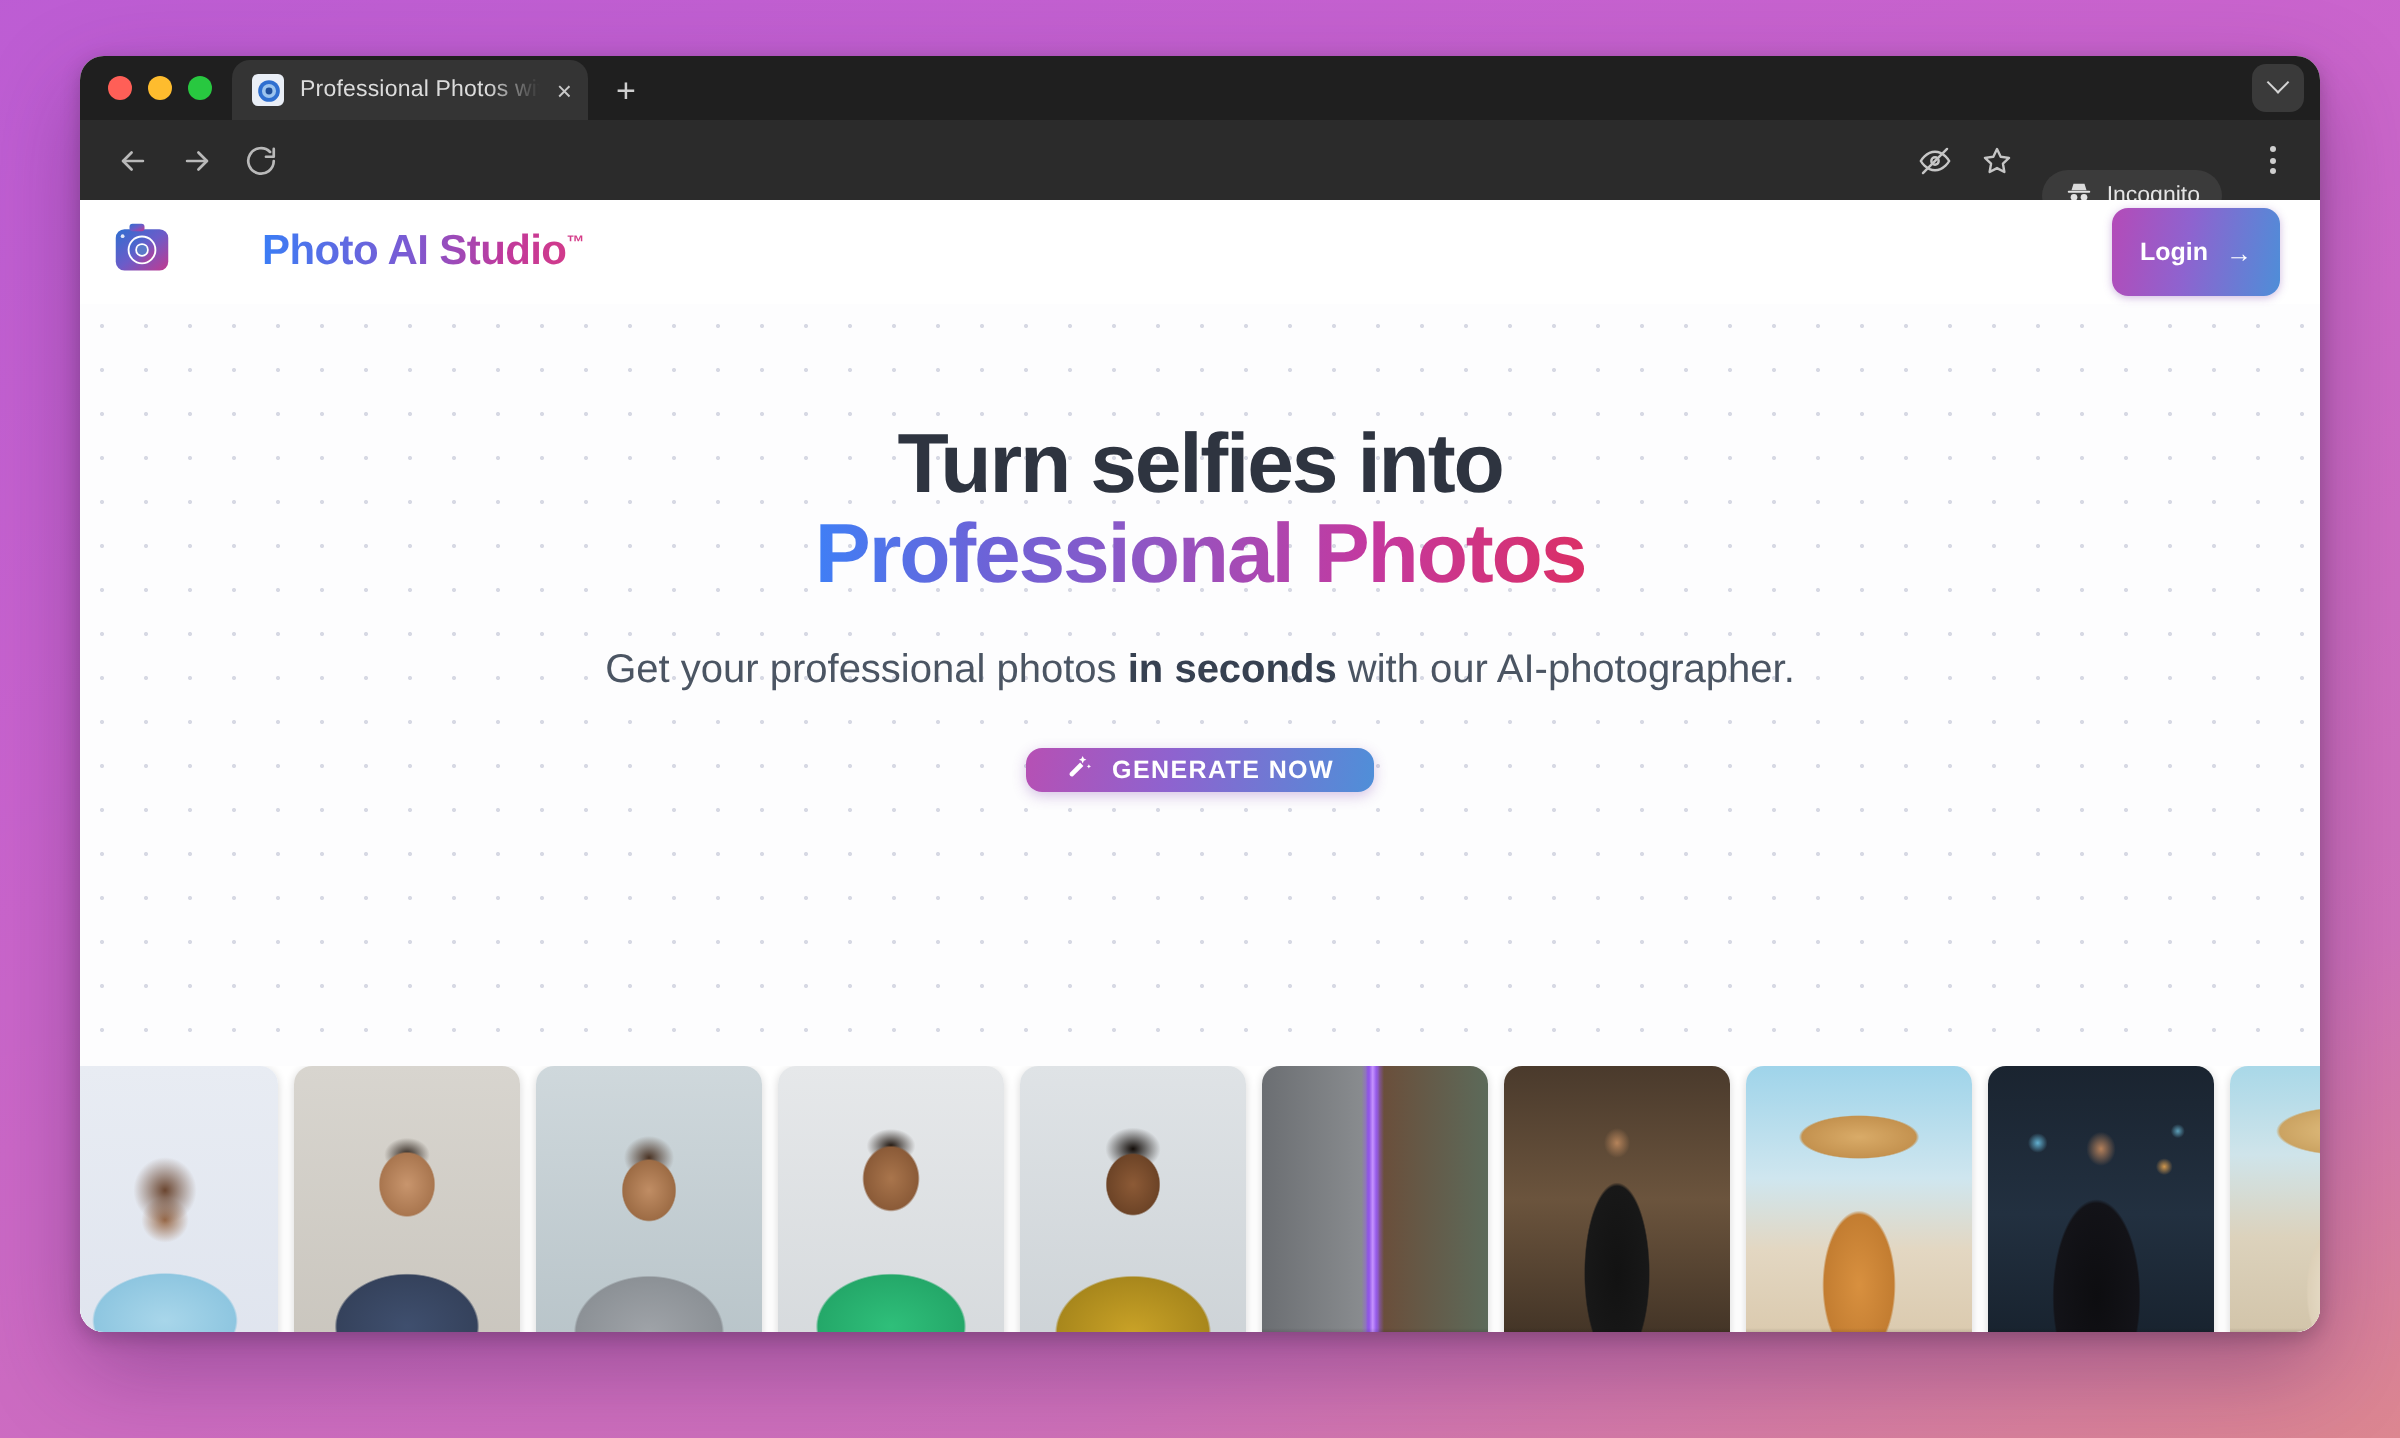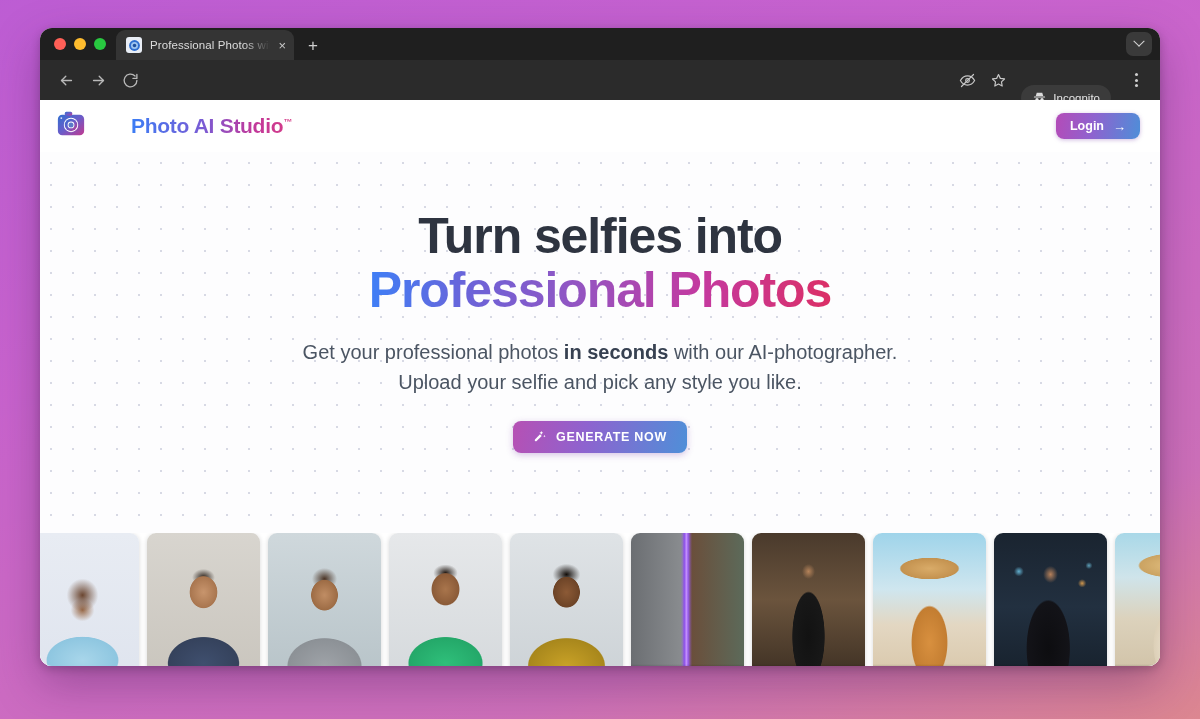--- a/index.html
+++ b/index.html
@@ -92,46 +92,46 @@
   .brand { display: flex; align-items: center; gap: 12px; }
   .brand-name {
     font-size: 21px; font-weight: 700; letter-spacing: -.3px;
     background: linear-gradient(90deg, #3b7df5 0%, #7a5bd4 45%, #c0399c 75%, #d63b86 100%);
     -webkit-background-clip: text; background-clip: text; color: transparent;
     position: relative;
     margin-left: 33px;
   }
   .tm { font-size: 9px; vertical-align: super; }
   .login-btn {
-    display: flex; align-items: center; gap: 9px; height: 26px; padding: 0 14px;
+    display: flex; align-items: center; gap: 9px; height: 44px; padding: 0 14px;
     border-radius: 8px; color: #fff; font-size: 12.5px; font-weight: 600;
     background: linear-gradient(100deg, #b44bb8 0%, #8e63cf 45%, #4e8ed8 100%);
     box-shadow: 0 1px 4px rgba(120,60,170,.35);
   }
   .login-arrow { font-size: 13px; }
 
   
   .hero {
     position: relative; height: 380px;
     background-color: #fdfdfe;
     background-image: radial-gradient(circle, #d7d9e4 1px, transparent 1.1px);
     background-size: 22px 22px;
     text-align: center;
   }
   .hero-inner { padding-top: 58px; }
-  h1 { font-size: 50px; line-height: 1.07; font-weight: 700; letter-spacing: -1.1px; color: #2e3440; }
+  h1 { font-size: 42px; line-height: 1.07; font-weight: 700; letter-spacing: -1.1px; color: #2e3440; }
   h1 .grad {
     background: linear-gradient(90deg, #3f7ff6 0%, #6c63d8 22%, #9355c2 45%, #c4399f 72%, #db2f66 100%);
     -webkit-background-clip: text; background-clip: text; color: transparent;
   }
   .sub { margin-top: 20px; font-size: 20px; line-height: 1.5; color: #4b5563; }
   .sub b { font-weight: 700; color: #374151; }
   .gen-btn {
     margin: 24px auto 0; display: inline-flex; align-items: center; gap: 9px;
-    height: 32px; padding: 0 20px; border-radius: 8px;
+    height: 22px; padding: 0 20px; border-radius: 8px;
     background: linear-gradient(100deg, #b650b4 0%, #8e63cf 42%, #4f8fd8 100%);
     color: #fff; font-size: 12.5px; font-weight: 600; letter-spacing: .7px;
     box-shadow: 0 2px 7px rgba(120,60,170,.3);
   }
 
   
   .logos {
     position: relative; height: 46px; display: flex; align-items: center; gap: 0;
     padding-left: 12px; overflow: hidden;
     background-color: #fdfdfe;
@@ -298,21 +298,20 @@
       </div>
 
       <div class="hero">
         <div class="hero-inner">
           <h1>
             <span>Turn selfies into</span><br>
             <span class="grad">Professional Photos</span>
           </h1>
           <p class="sub">
             <span>Get your professional photos </span><b>in seconds</b><span> with our AI-photographer.</span><br>
-            <span>Upload your selfie and pick any style you like.</span>
           </p>
           <div class="gen-btn">
             <span>
               <svg width="14" height="14" viewBox="0 0 24 24" fill="#fff">
                   <path d="M14.3 3.4l1 2.2 2.2 1-2.2 1-1 2.2-1-2.2-2.2-1 2.2-1z"></path>
                   <path d="M19.6 10.4l.6 1.3 1.3.6-1.3.6-.6 1.3-.6-1.3-1.3-.6 1.3-.6z"></path>
                   <path d="M12.1 9.1l2.8 2.8L6.2 20.6a2 2 0 0 1-2.8-2.8z"></path>
                 </svg>
             </span>
             <span>GENERATE NOW</span>

